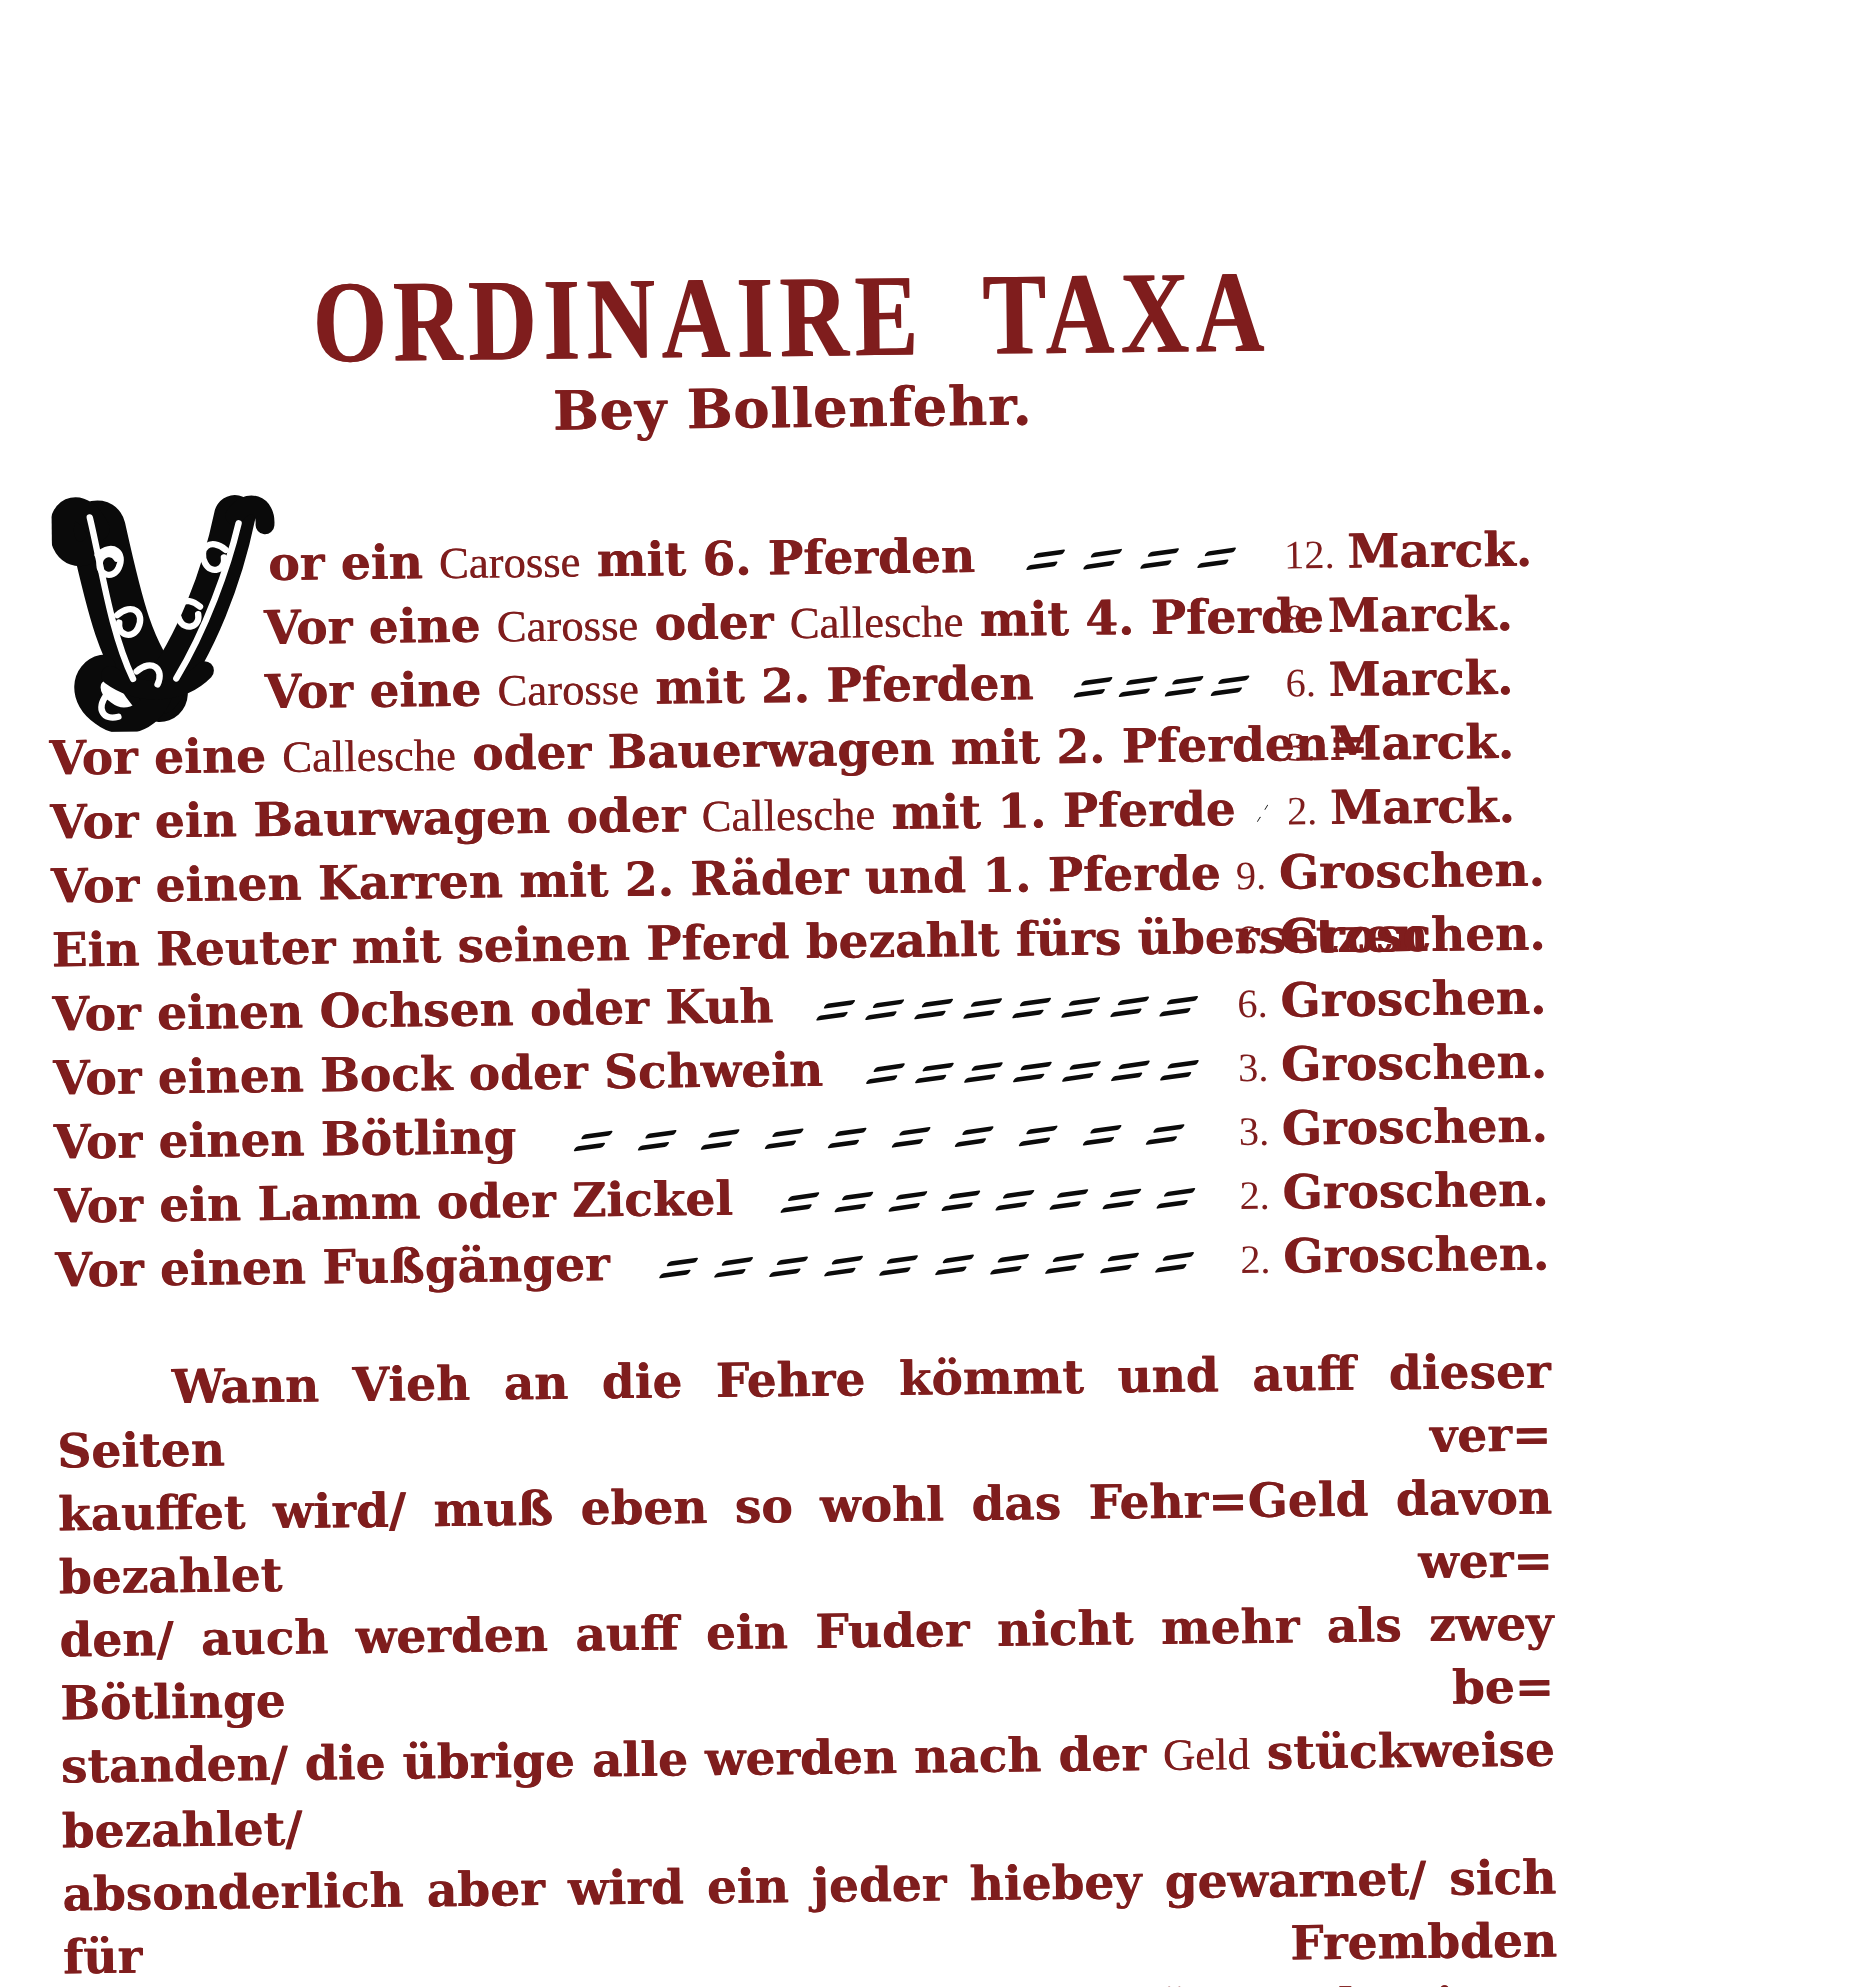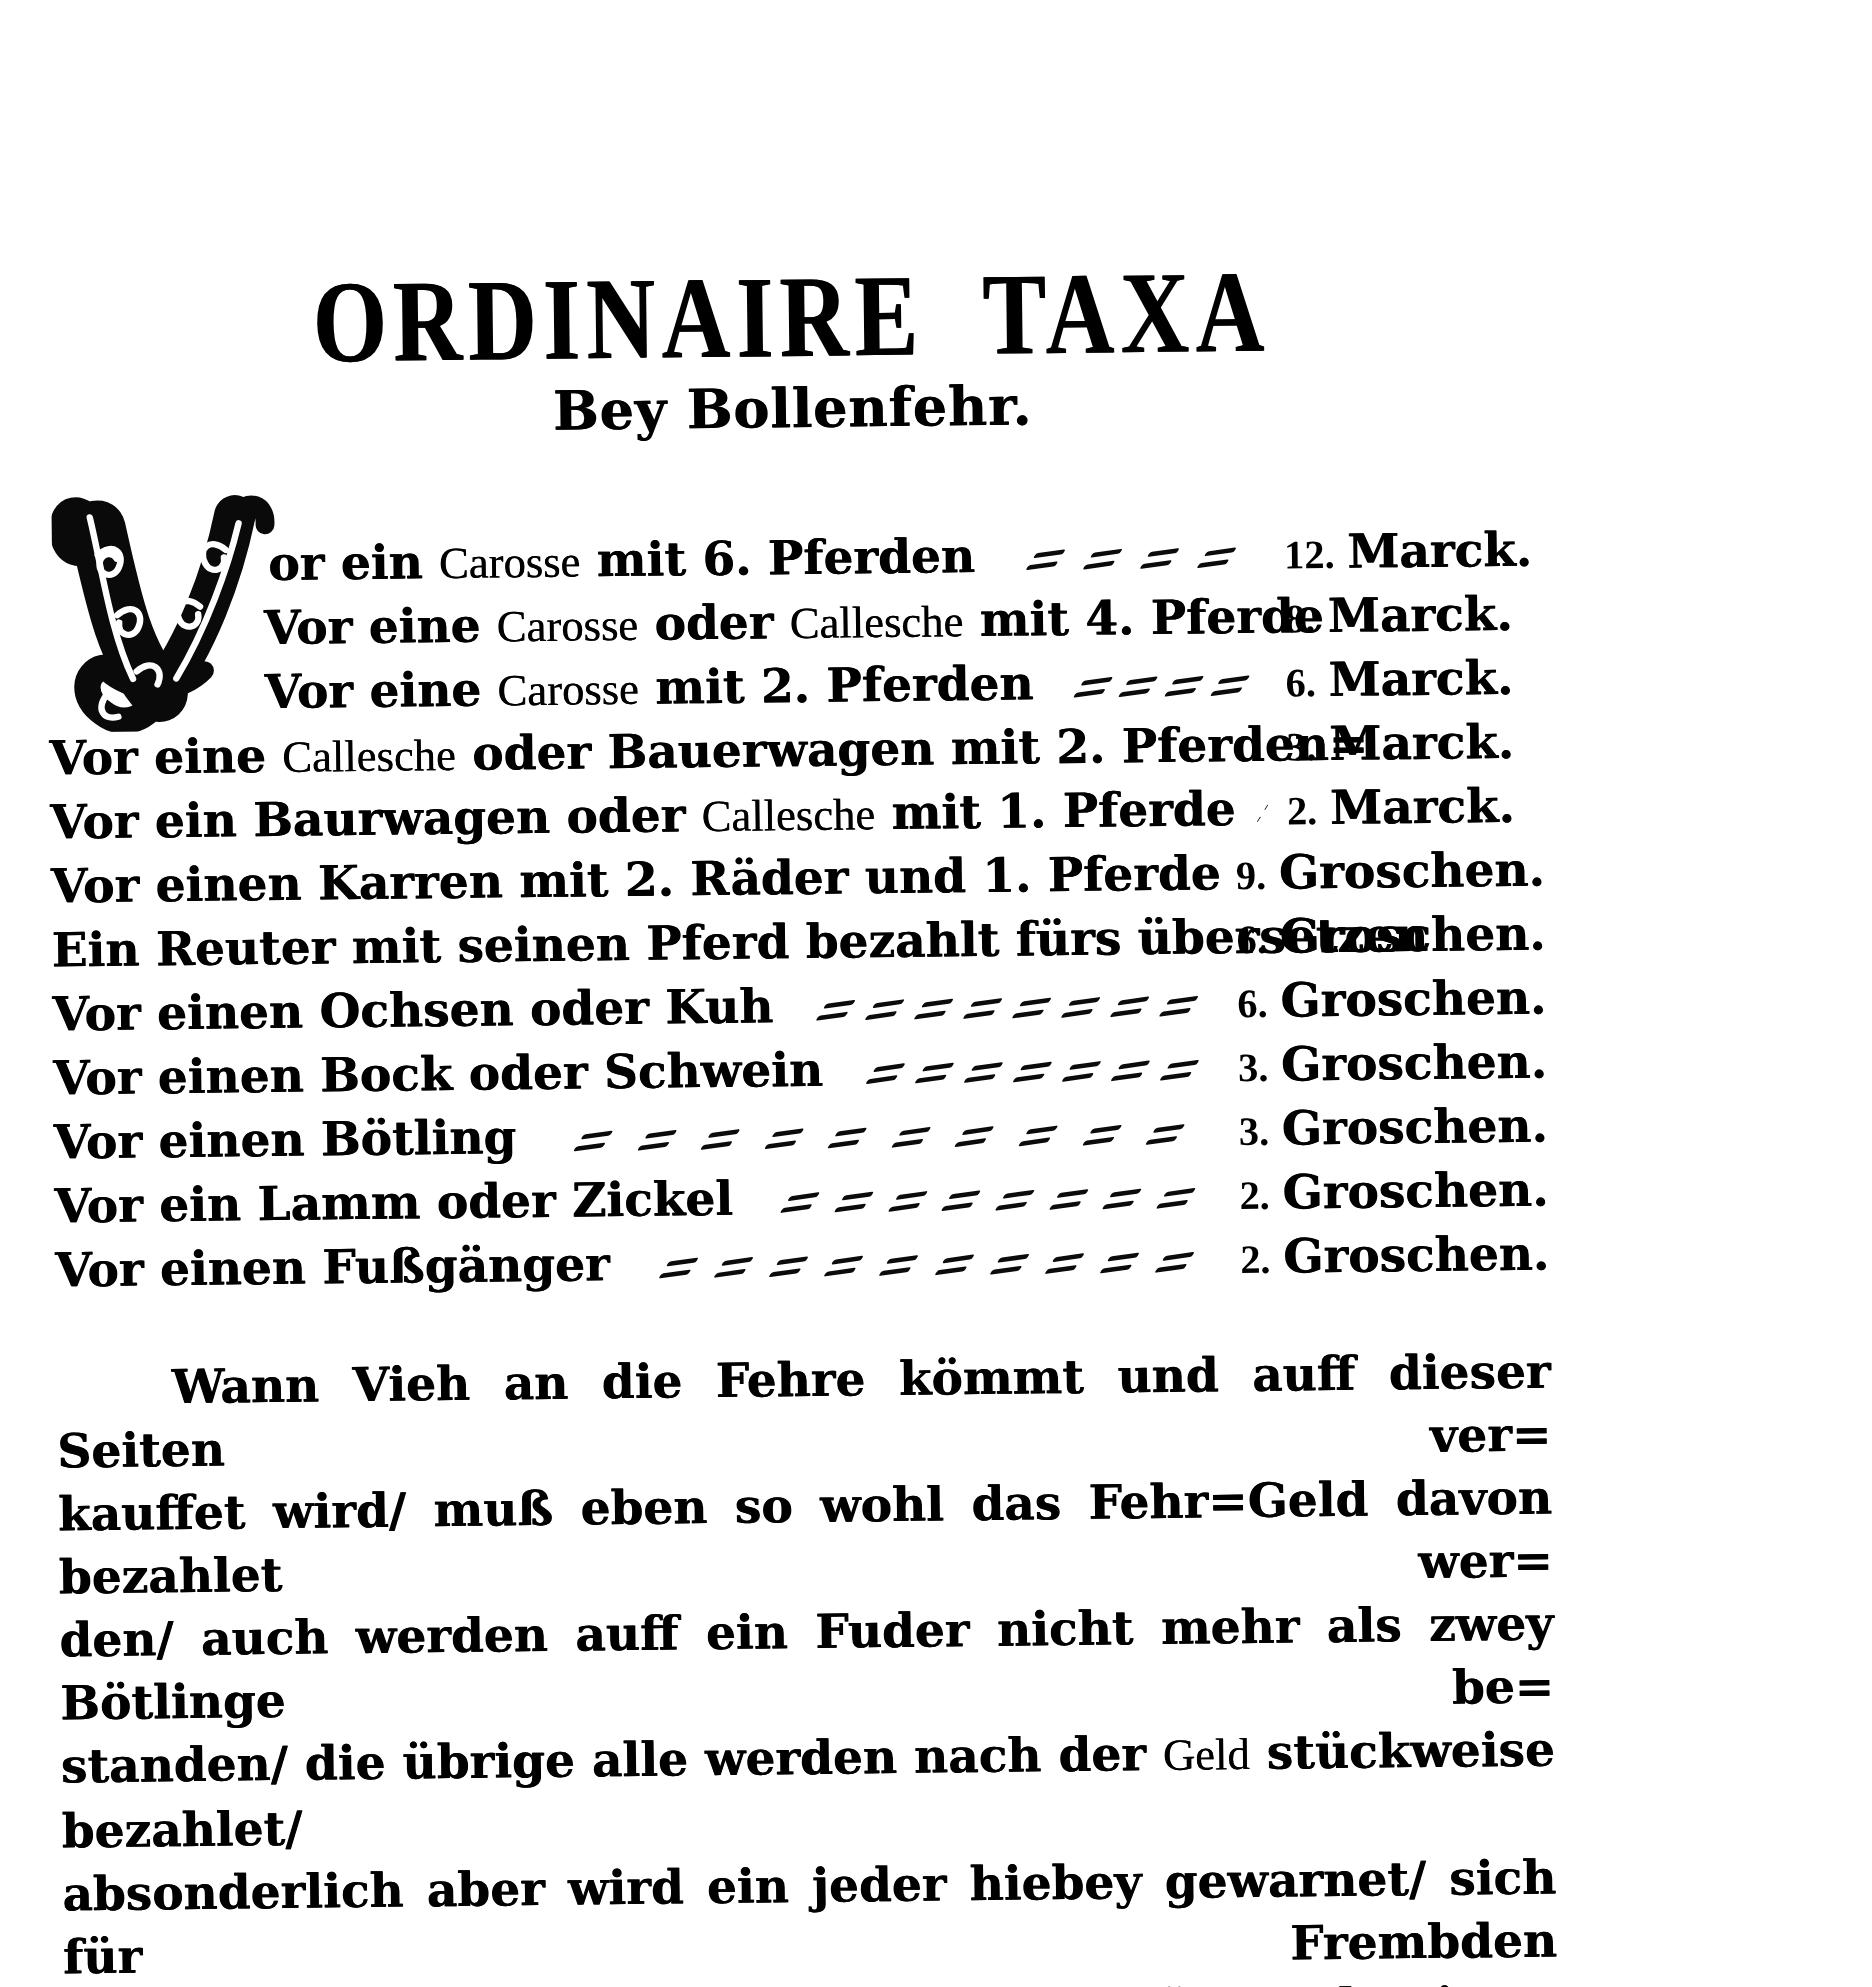--- a/index.html
+++ b/index.html
@@ -1,20 +1,20 @@
 <!DOCTYPE html>
 <html style="font-size:14.4px"><head>
 <meta charset="utf-8">
 <style>
   html,body{margin:0;padding:0;background:#ffffff;}
   .sheet{
     position:relative;
     width:1872px;height:1987px;
     background:#ffffff;
-    color:#000000;
+    color:#7f1d1d;
     overflow:hidden;
     font-family:"DejaVu Serif",serif;
   }
   .tilt{transform:rotate(-0.65deg);transform-origin:810px 1080px;}
   .content{width:1494px;margin-left:56px;}
 
   
   .title{
     margin-top:263px;
     text-align:center;
@@ -73,21 +73,21 @@
     background:#0b0b0b;border-radius:1.8px;
   }
   .dash::before{top:0;}
   .dash::after{bottom:0;}
   .price{
     flex:0 0 257px;
     text-shadow:0.6px 0 0 currentColor;
   }
   .price .num{
     font-family:"Liberation Serif",serif;
-    font-weight:bold;font-size:0.86em;
+    font-weight:normal;font-size:0.86em;
     text-shadow:none;
     padding-right:12.6px;
   }
 
   
   .fraktur{font-family:"DejaVu Serif",serif;font-weight:bold;}
   .antiqua{
     font-family:"Liberation Serif",serif;
     font-weight:normal;font-size:0.95em;
     text-shadow:0.4px 0 0 currentColor;

